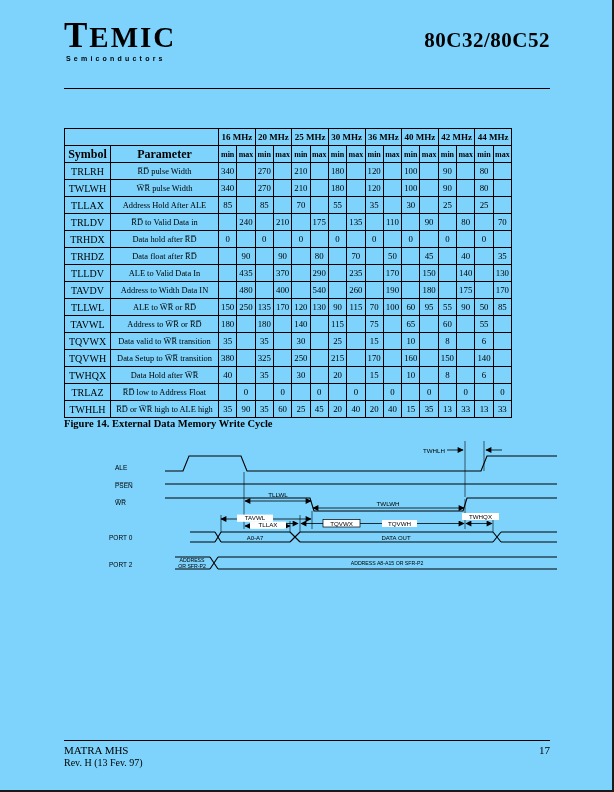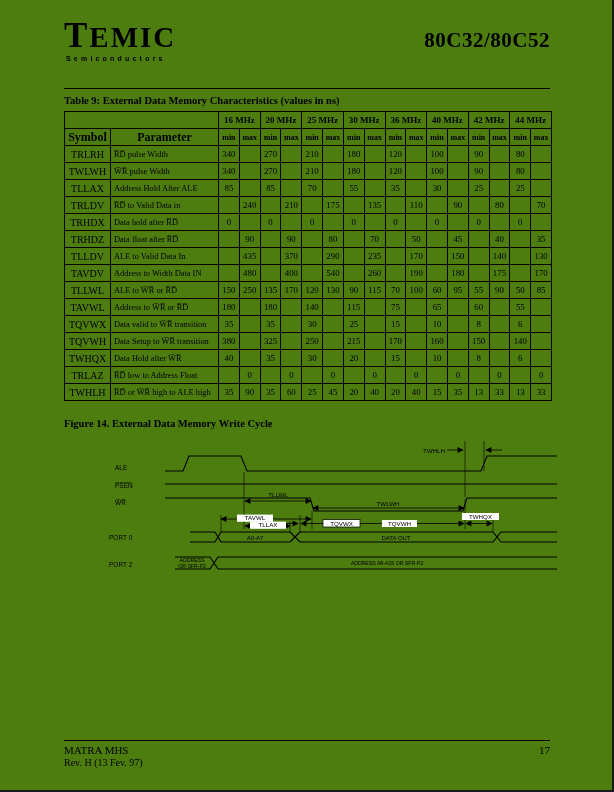--- a/index.html
+++ b/index.html
@@ -1,36 +1,36 @@
 <!DOCTYPE html>
 <html><head>
 <meta charset="utf-8">
 <style>
   *{margin:0;padding:0;box-sizing:border-box}
   html,body{width:614px;height:792px;background:#fff}
   body{font-family:"Liberation Serif",serif;color:#000;position:relative;overflow:hidden}
-  .page{position:absolute;inset:0;background:#4d7c0f;border-right:2px solid #1a1a1a;border-bottom:2px solid #1a1a1a}
+  .page{position:absolute;inset:0;background:#7dd3fc;border-right:2px solid #1a1a1a;border-bottom:2px solid #1a1a1a}
 
   .brand{position:absolute;left:64px;top:18px}
   .brand-name{font-family:"Liberation Serif",serif;font-size:29px;font-weight:bold;letter-spacing:2px;line-height:1}
   .brand-name::first-letter{font-size:35px}
   .brand-sub{font-family:"Liberation Sans",sans-serif;font-size:7px;font-weight:bold;letter-spacing:3.2px;margin-top:2px;margin-left:2px}
   .part-number{position:absolute;right:62px;top:28px;font-size:21px;font-weight:bold;letter-spacing:.5px}
   .header-rule{position:absolute;left:64px;right:62px;top:88px;border-top:1.5px solid #000}
 
   .table-title{position:absolute;left:64px;top:95px;font-size:10.5px;font-weight:bold}
 
-  table.specs{position:absolute;left:64px;top:111px;width:488px;border-collapse:collapse;table-layout:fixed;border:1.5px solid #000}
+  table.specs{position:absolute;left:64px;top:128px;width:448px;border-collapse:collapse;table-layout:fixed;border:1.5px solid #000}
   .specs th,.specs td{border:1px solid #000;font-size:9px;text-align:center;padding:0;height:17px;overflow:hidden;vertical-align:middle}
   .specs th{font-weight:bold}
   .specs th.freq{font-size:9px}
   .specs th.mm{font-size:8px}
   .specs th.colhead{font-size:12px}
   .specs td.sym{font-size:10px}
-  .specs td.param{text-align:left;padding:0 3px;font-size:8.4px;white-space:nowrap}
+  .specs td.param{text-align:center;padding:0 3px;font-size:8.4px;white-space:nowrap}
   .specs td.val{font-size:8.8px}
 
   .figure-title{position:absolute;left:64px;top:418px;font-size:10.5px;font-weight:bold}
 
   svg.timing{position:absolute;left:95px;top:431px}
   svg text{font-family:"Liberation Sans",sans-serif;fill:#000}
   .sig-label{font-size:6.5px}
   .t-label{font-size:6.2px}
   .bus-label{font-size:6px}
   .bus-label-sm{font-size:5.2px}
@@ -48,21 +48,20 @@
 
 <div class="page">
 
   <div class="brand">
     <div class="brand-name">TEMIC</div>
     <div class="brand-sub">Semiconductors</div>
   </div>
   <div class="part-number">80C32/80C52</div>
   <div class="header-rule"></div>
 
-  <div class="table-title">Table 9: External Data Memory Characteristics (values in ns)</div>
 
   <table class="specs">
     <colgroup>
         <col style="width:46px">
         <col style="width:108px">
       </colgroup>
     <thead>
       <tr id="freq-row">
         <th colspan="2" class="corner"></th>
       <th colspan="2" class="freq">16 MHz</th>

